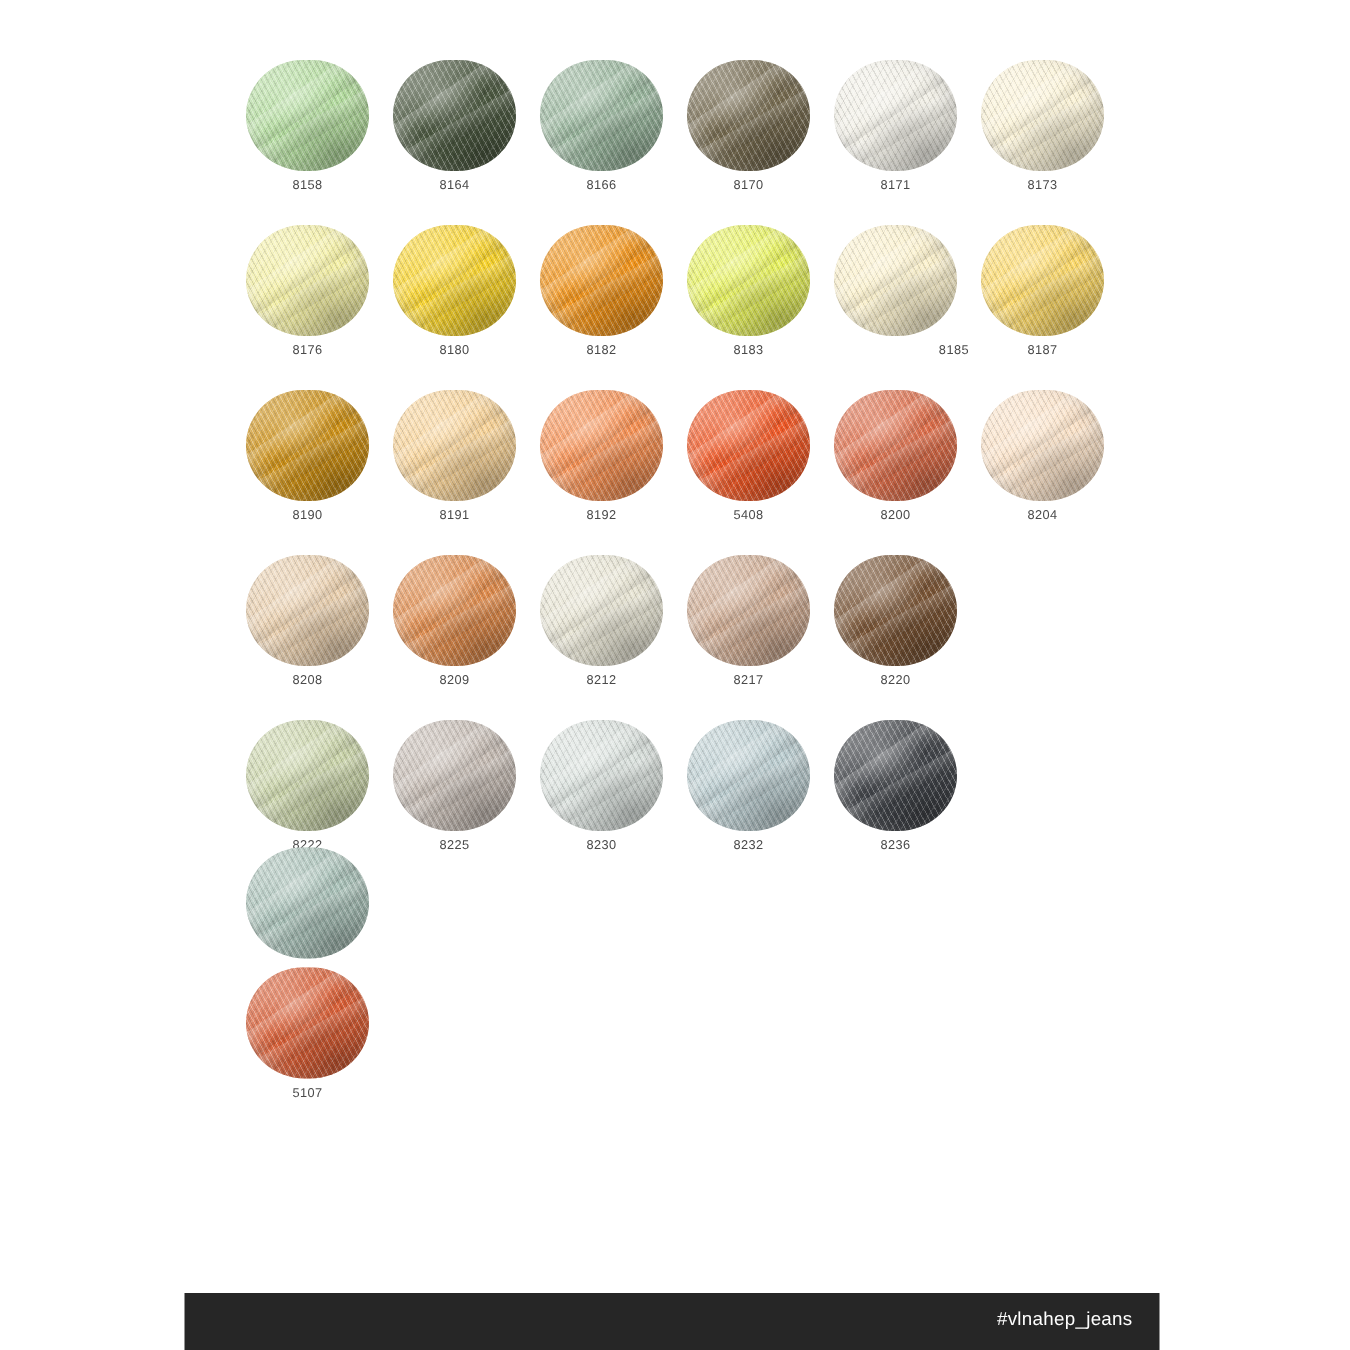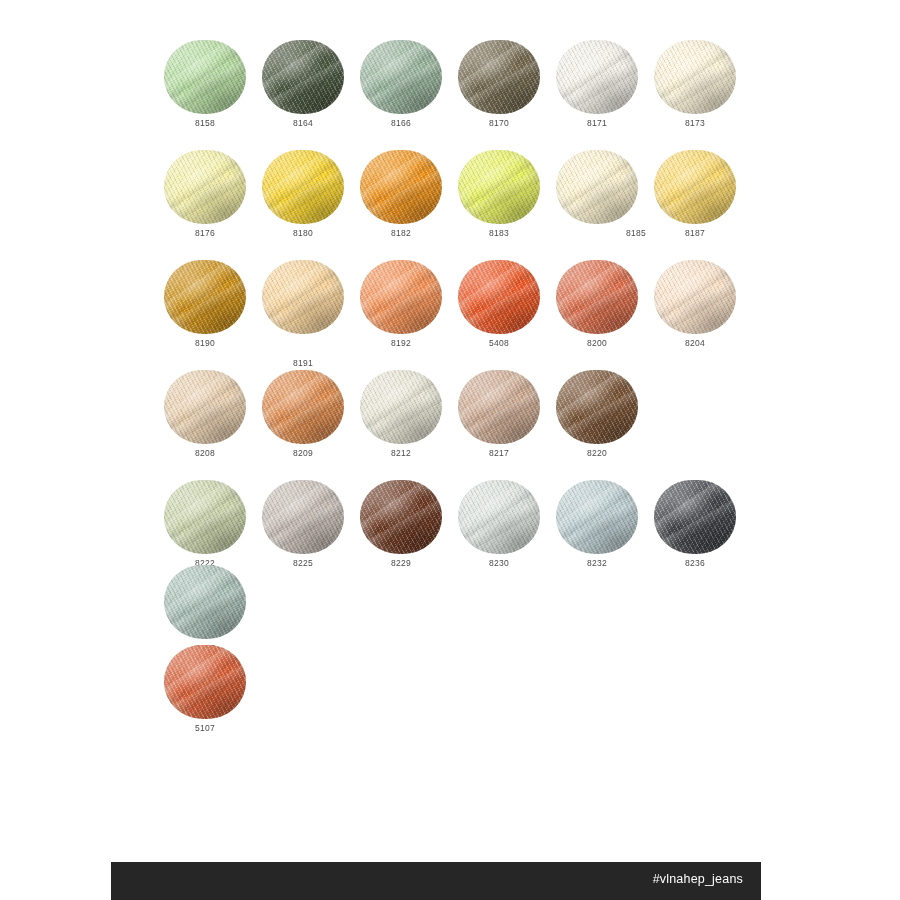--- a/index.html
+++ b/index.html
@@ -135,21 +135,21 @@
     text-align: center;
     font-size: 8.5px;
     color: #4a4a4a;
     letter-spacing: 0.3px;
     font-family: "Liberation Sans", sans-serif;
   }
 
   
   #footer-bar {
     position: absolute;
-    left: 111px;
+    left: 123px;
     top: 862px;
     width: 650px;
     height: 38px;
     background: #262626;
   }
   #footer-hashtag {
     position: absolute;
     right: 18px;
     top: 10px;
     color: #ffffff;
@@ -328,21 +328,21 @@
         <div class="cell">
           <div class="ball-wrap">
             <div class="ball" style="background: rgb(248, 212, 154);">
               <div class="strands"></div>
               <div class="strands2"></div>
               <div class="band"></div>
               <div class="band2"></div>
               <div class="shade"></div>
             </div>
           </div>
-          <div class="ball-label" style="color: rgb(74, 74, 74); margin-top: 20px;">8191</div>
+          <div class="ball-label" style="color: rgb(74, 74, 74);">8191</div>
         </div>
         <div class="cell">
           <div class="ball-wrap">
             <div class="ball" style="background: rgb(246, 146, 86);">
               <div class="strands"></div>
               <div class="strands2"></div>
               <div class="band"></div>
               <div class="band2"></div>
               <div class="shade"></div>
             </div>
@@ -465,32 +465,20 @@
           <div class="ball-wrap">
             <div class="ball" style="background: rgb(198, 188, 180);">
               <div class="strands"></div>
               <div class="strands2"></div>
               <div class="band"></div>
               <div class="band2"></div>
               <div class="shade"></div>
             </div>
           </div>
           <div class="ball-label" style="color: rgb(74, 74, 74);">8225</div>
-        </div>
-        <div class="cell">
-          <div class="ball-wrap">
-            <div class="ball" style="background: rgb(111, 59, 36);">
-              <div class="strands"></div>
-              <div class="strands2"></div>
-              <div class="band"></div>
-              <div class="band2"></div>
-              <div class="shade"></div>
-            </div>
-          </div>
-          <div class="ball-label" style="color: rgb(74, 74, 74);">8229</div>
         </div>
         <div class="cell">
           <div class="ball-wrap">
             <div class="ball" style="background: rgb(219, 226, 222);">
               <div class="strands"></div>
               <div class="strands2"></div>
               <div class="band"></div>
               <div class="band2"></div>
               <div class="shade"></div>
             </div>

